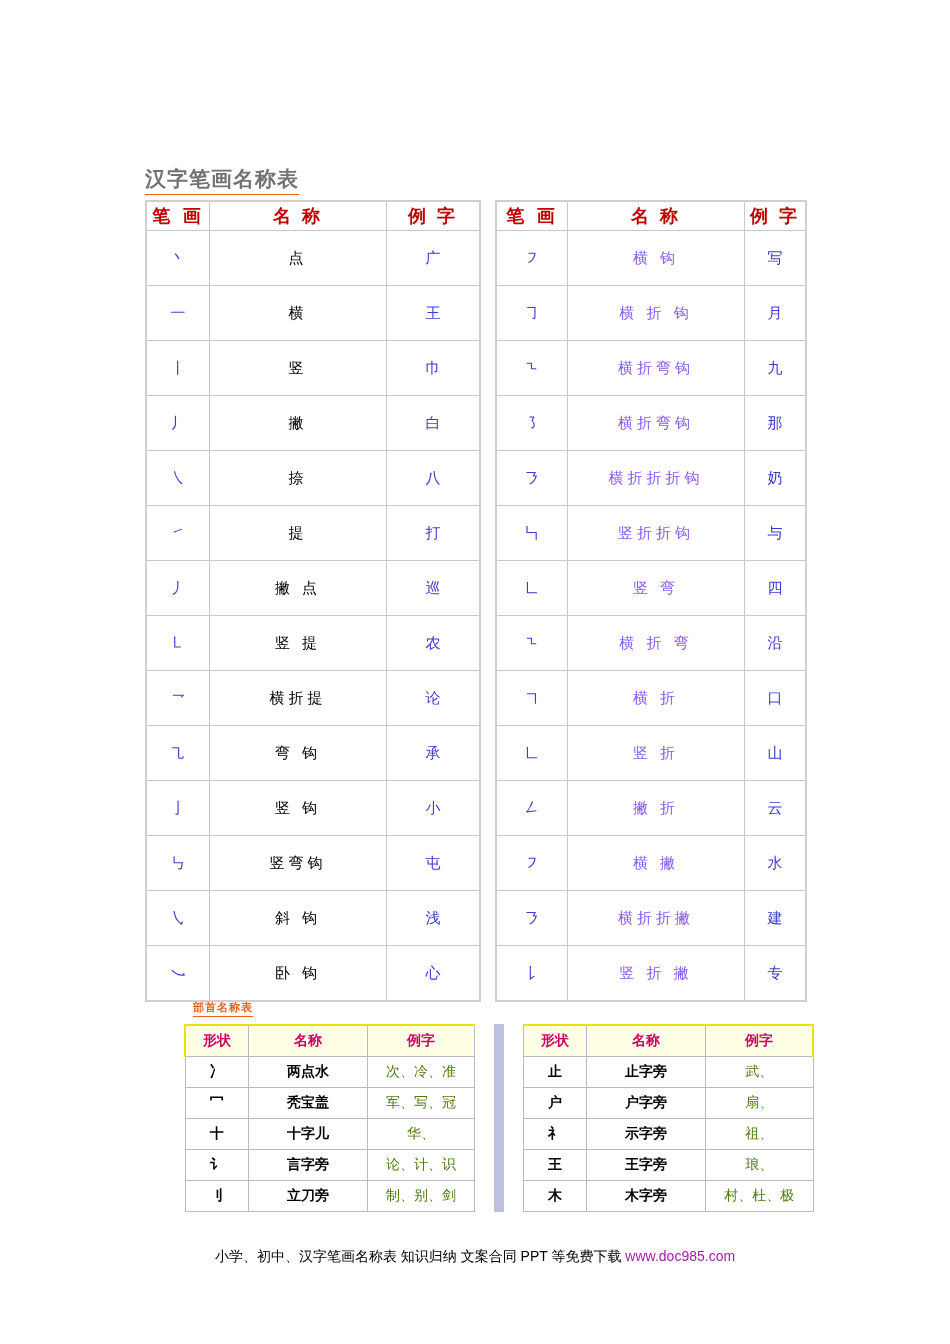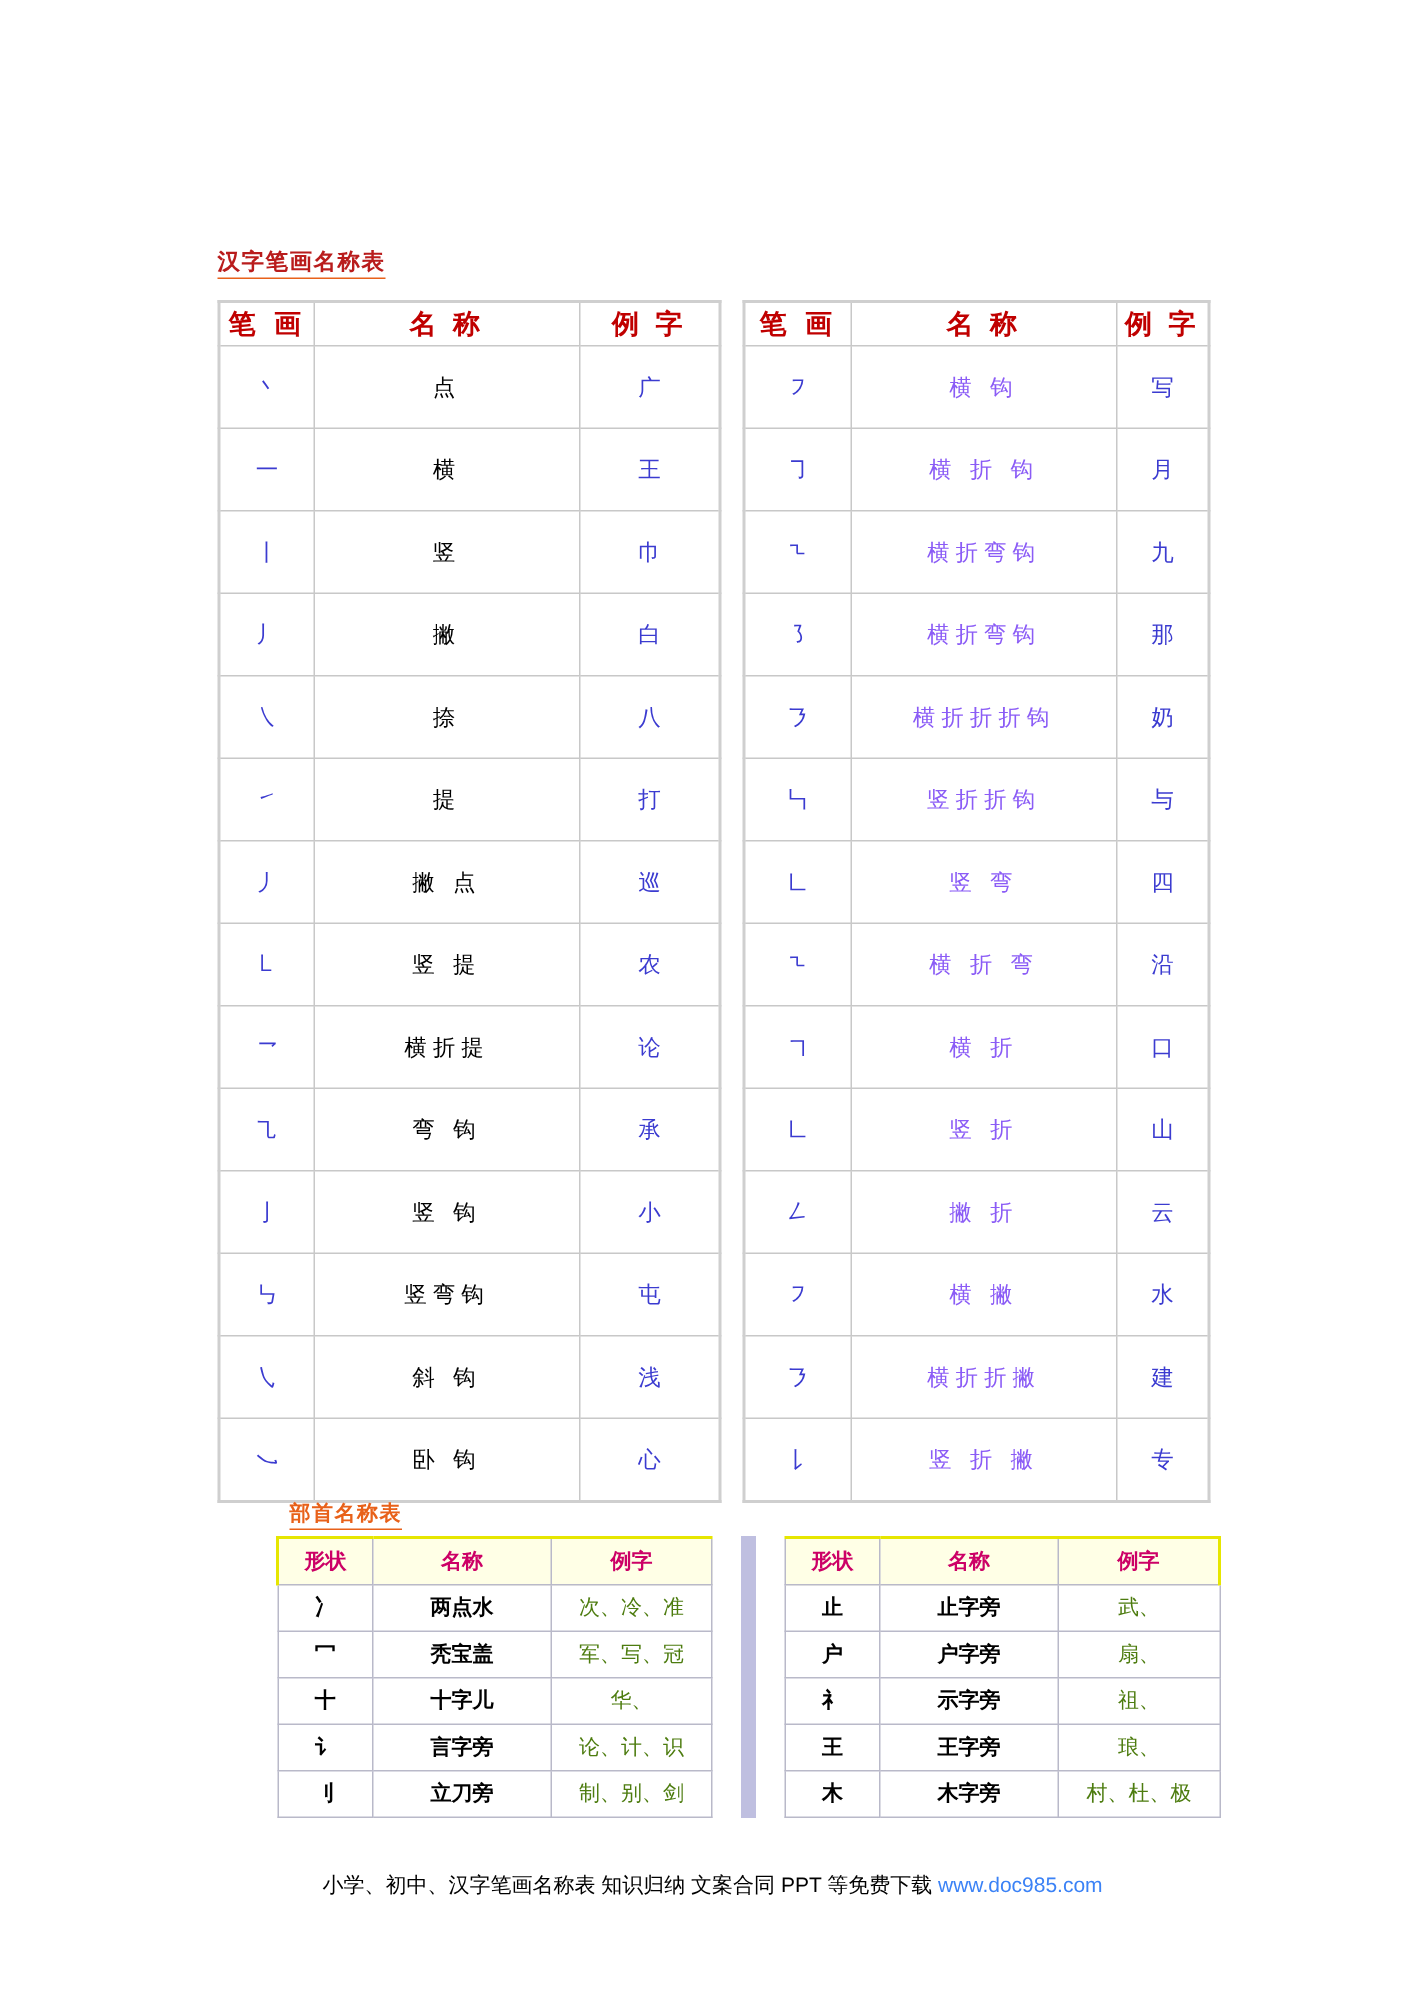--- a/index.html
+++ b/index.html
@@ -14,22 +14,22 @@
   .page{
     position:absolute;
     left:0; top:0;
     width:950px; height:1344px;
   }
 
   
   .title1{
     position:absolute;
     left:145px; top:165px;
-    font-size:15px;
-    color:#b91c1c;
+    font-size:21px;
+    color:#737373;
     font-weight:bold;
     border-bottom:1px solid #e8611a;
     padding-bottom:1px;
     letter-spacing:1px;
   }
 
   
   .stroke-wrap{
     position:absolute;
     left:145px; top:200px;
@@ -63,21 +63,21 @@
   .c-name { width:176px; color:#000; letter-spacing:4px; }
   .c-ex   { width:92px; color:#3b3bd0; }
   .c-shape2{ width:70px; color:#3b3bd0; font-size:20px; font-family:"DejaVu Sans", sans-serif;}
   .c-name2 { width:176px; color:#8b5cf6; letter-spacing:4px; }
   .c-ex2   { width:60px; color:#3b3bd0; }
 
   
   .title2{
     position:absolute;
     left:193px; top:1000px;
-    font-size:14px;
+    font-size:11px;
     color:#e8611a;
     font-weight:bold;
     border-bottom:1px solid #e8611a;
     padding-bottom:1px;
     letter-spacing:1px;
   }
 
   
   .rad-wrap{
     position:absolute;
@@ -117,21 +117,21 @@
 
   
   .footer{
     position:absolute;
     left:0; top:1248px;
     width:950px;
     text-align:center;
     font-size:14px;
     color:#000;
   }
-  .footer .url{ color:#3b82f6; }
+  .footer .url{ color:#a21caf; }
 </style>
 </head>
 <body>
 
 <div class="page">
 
   <div class="title1">汉字笔画名称表</div>
 
   <div class="stroke-wrap">
 

